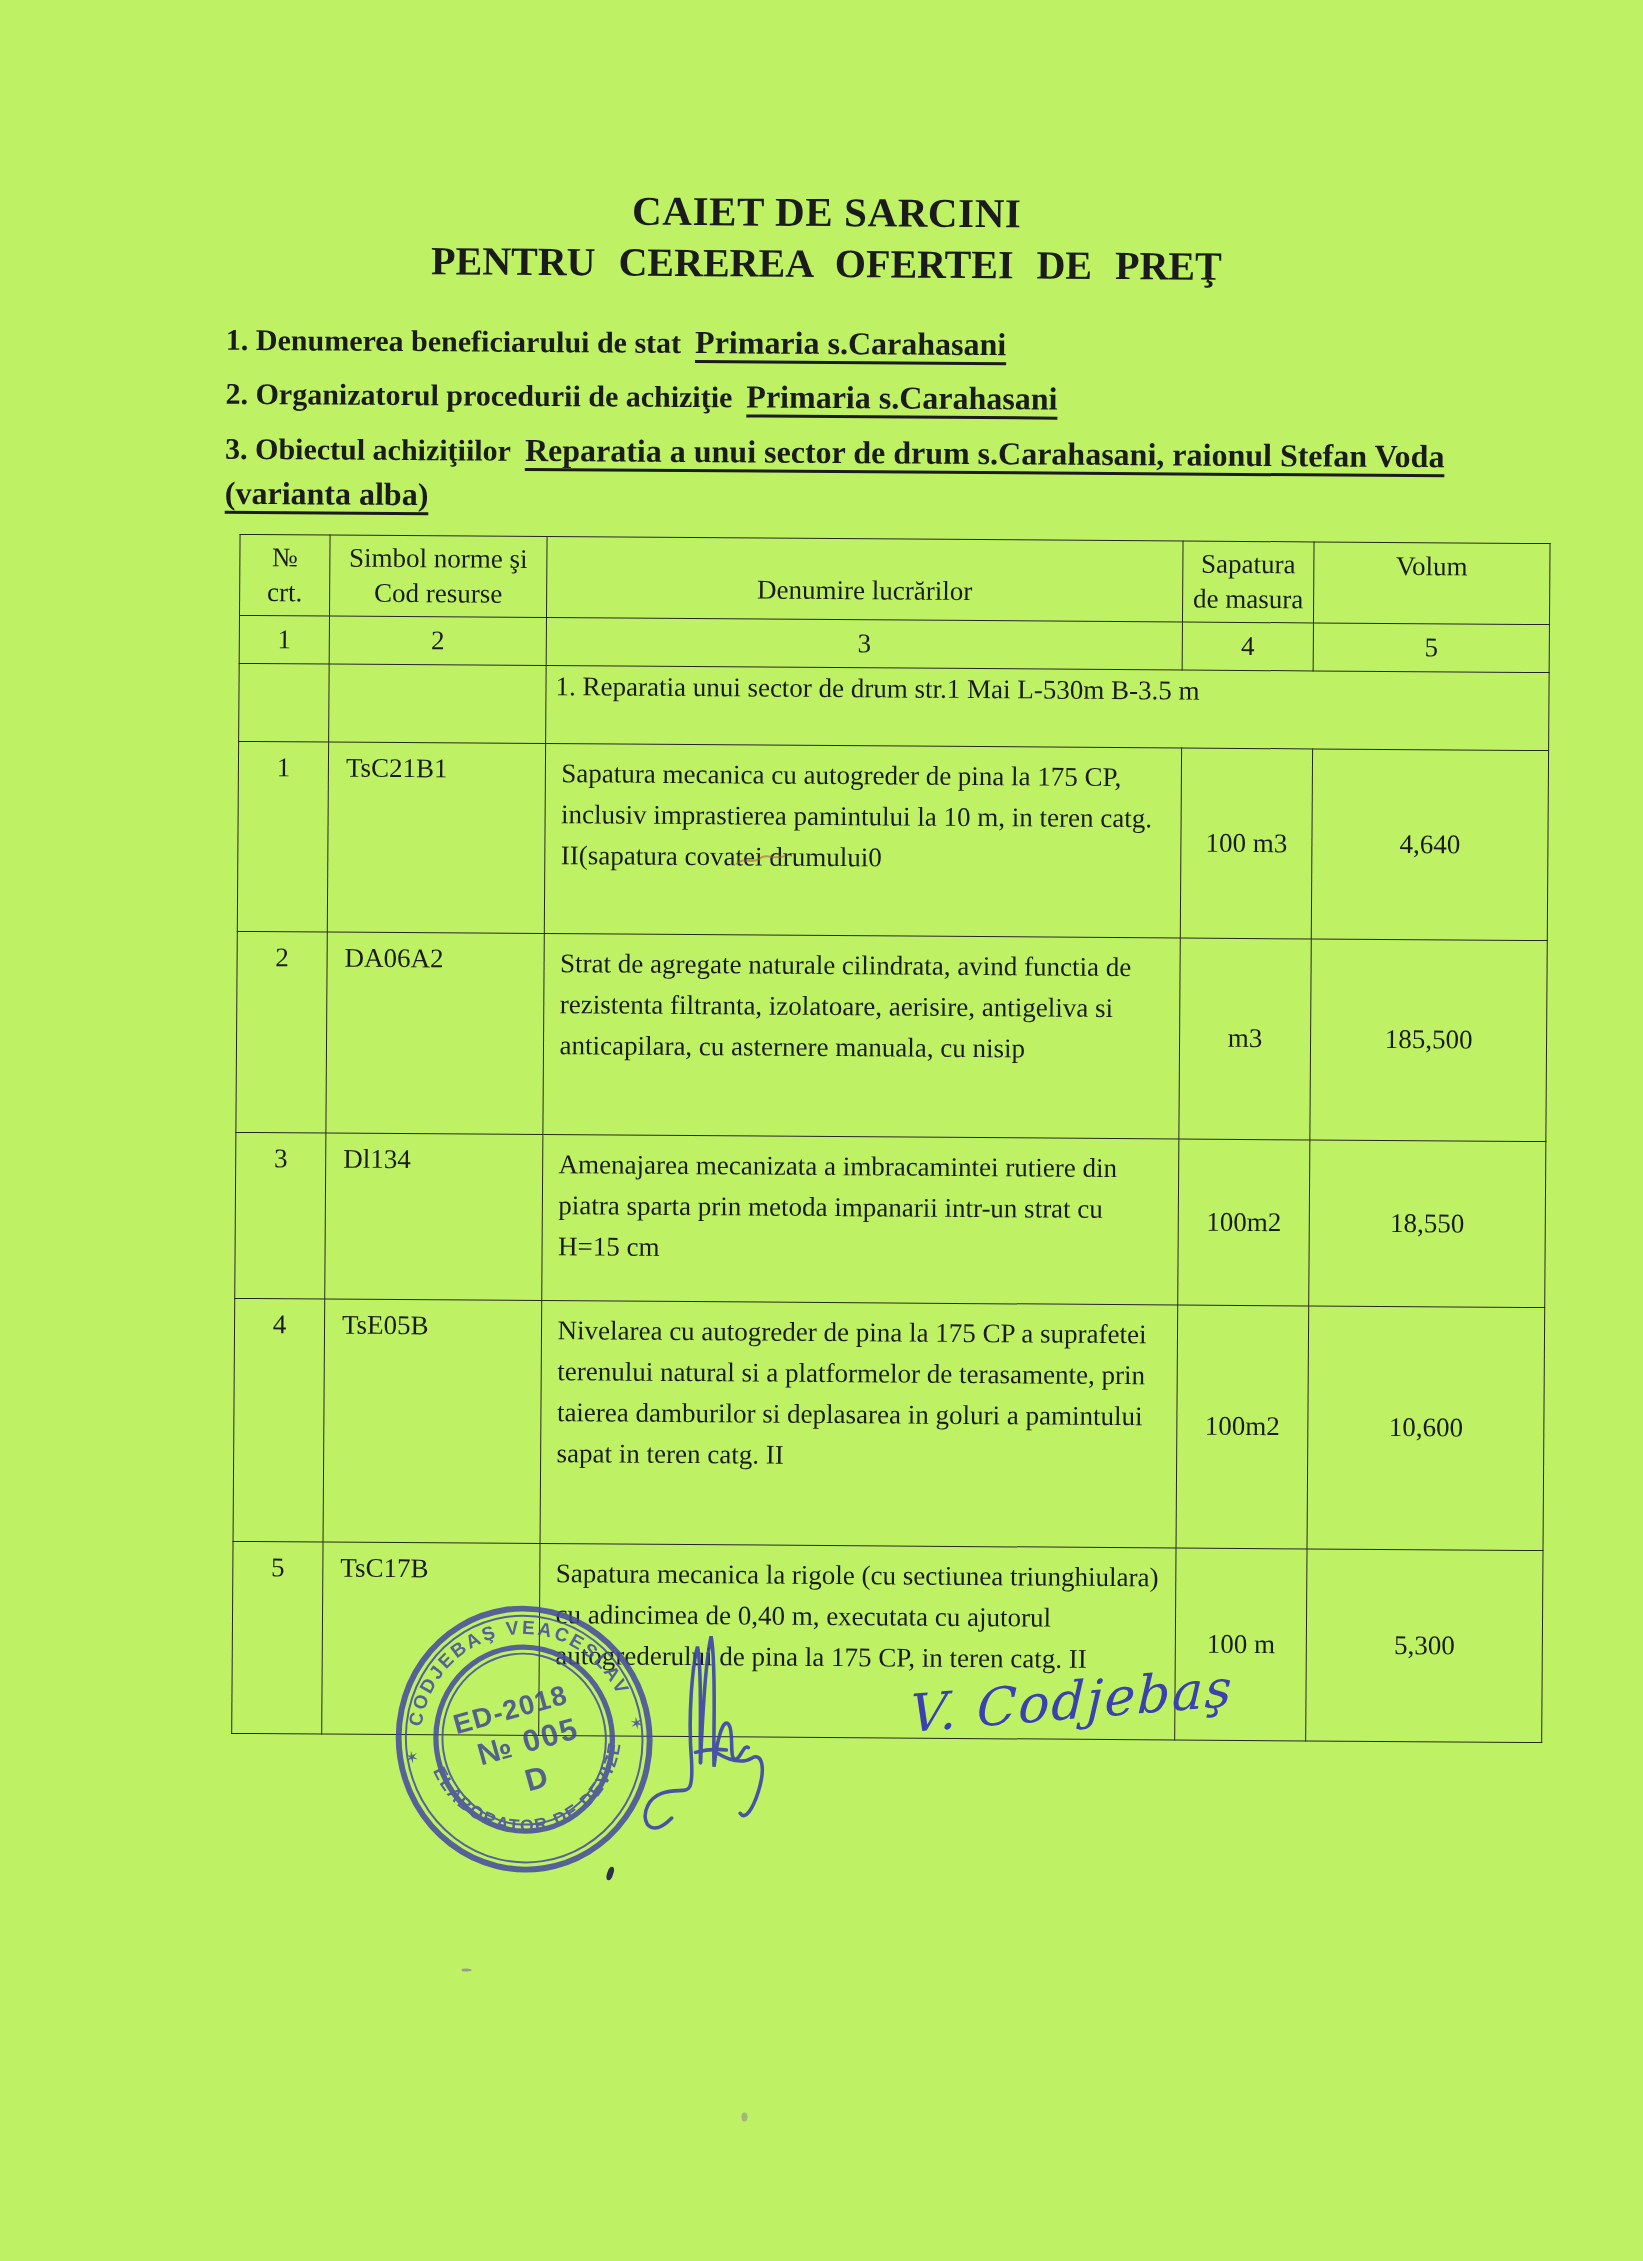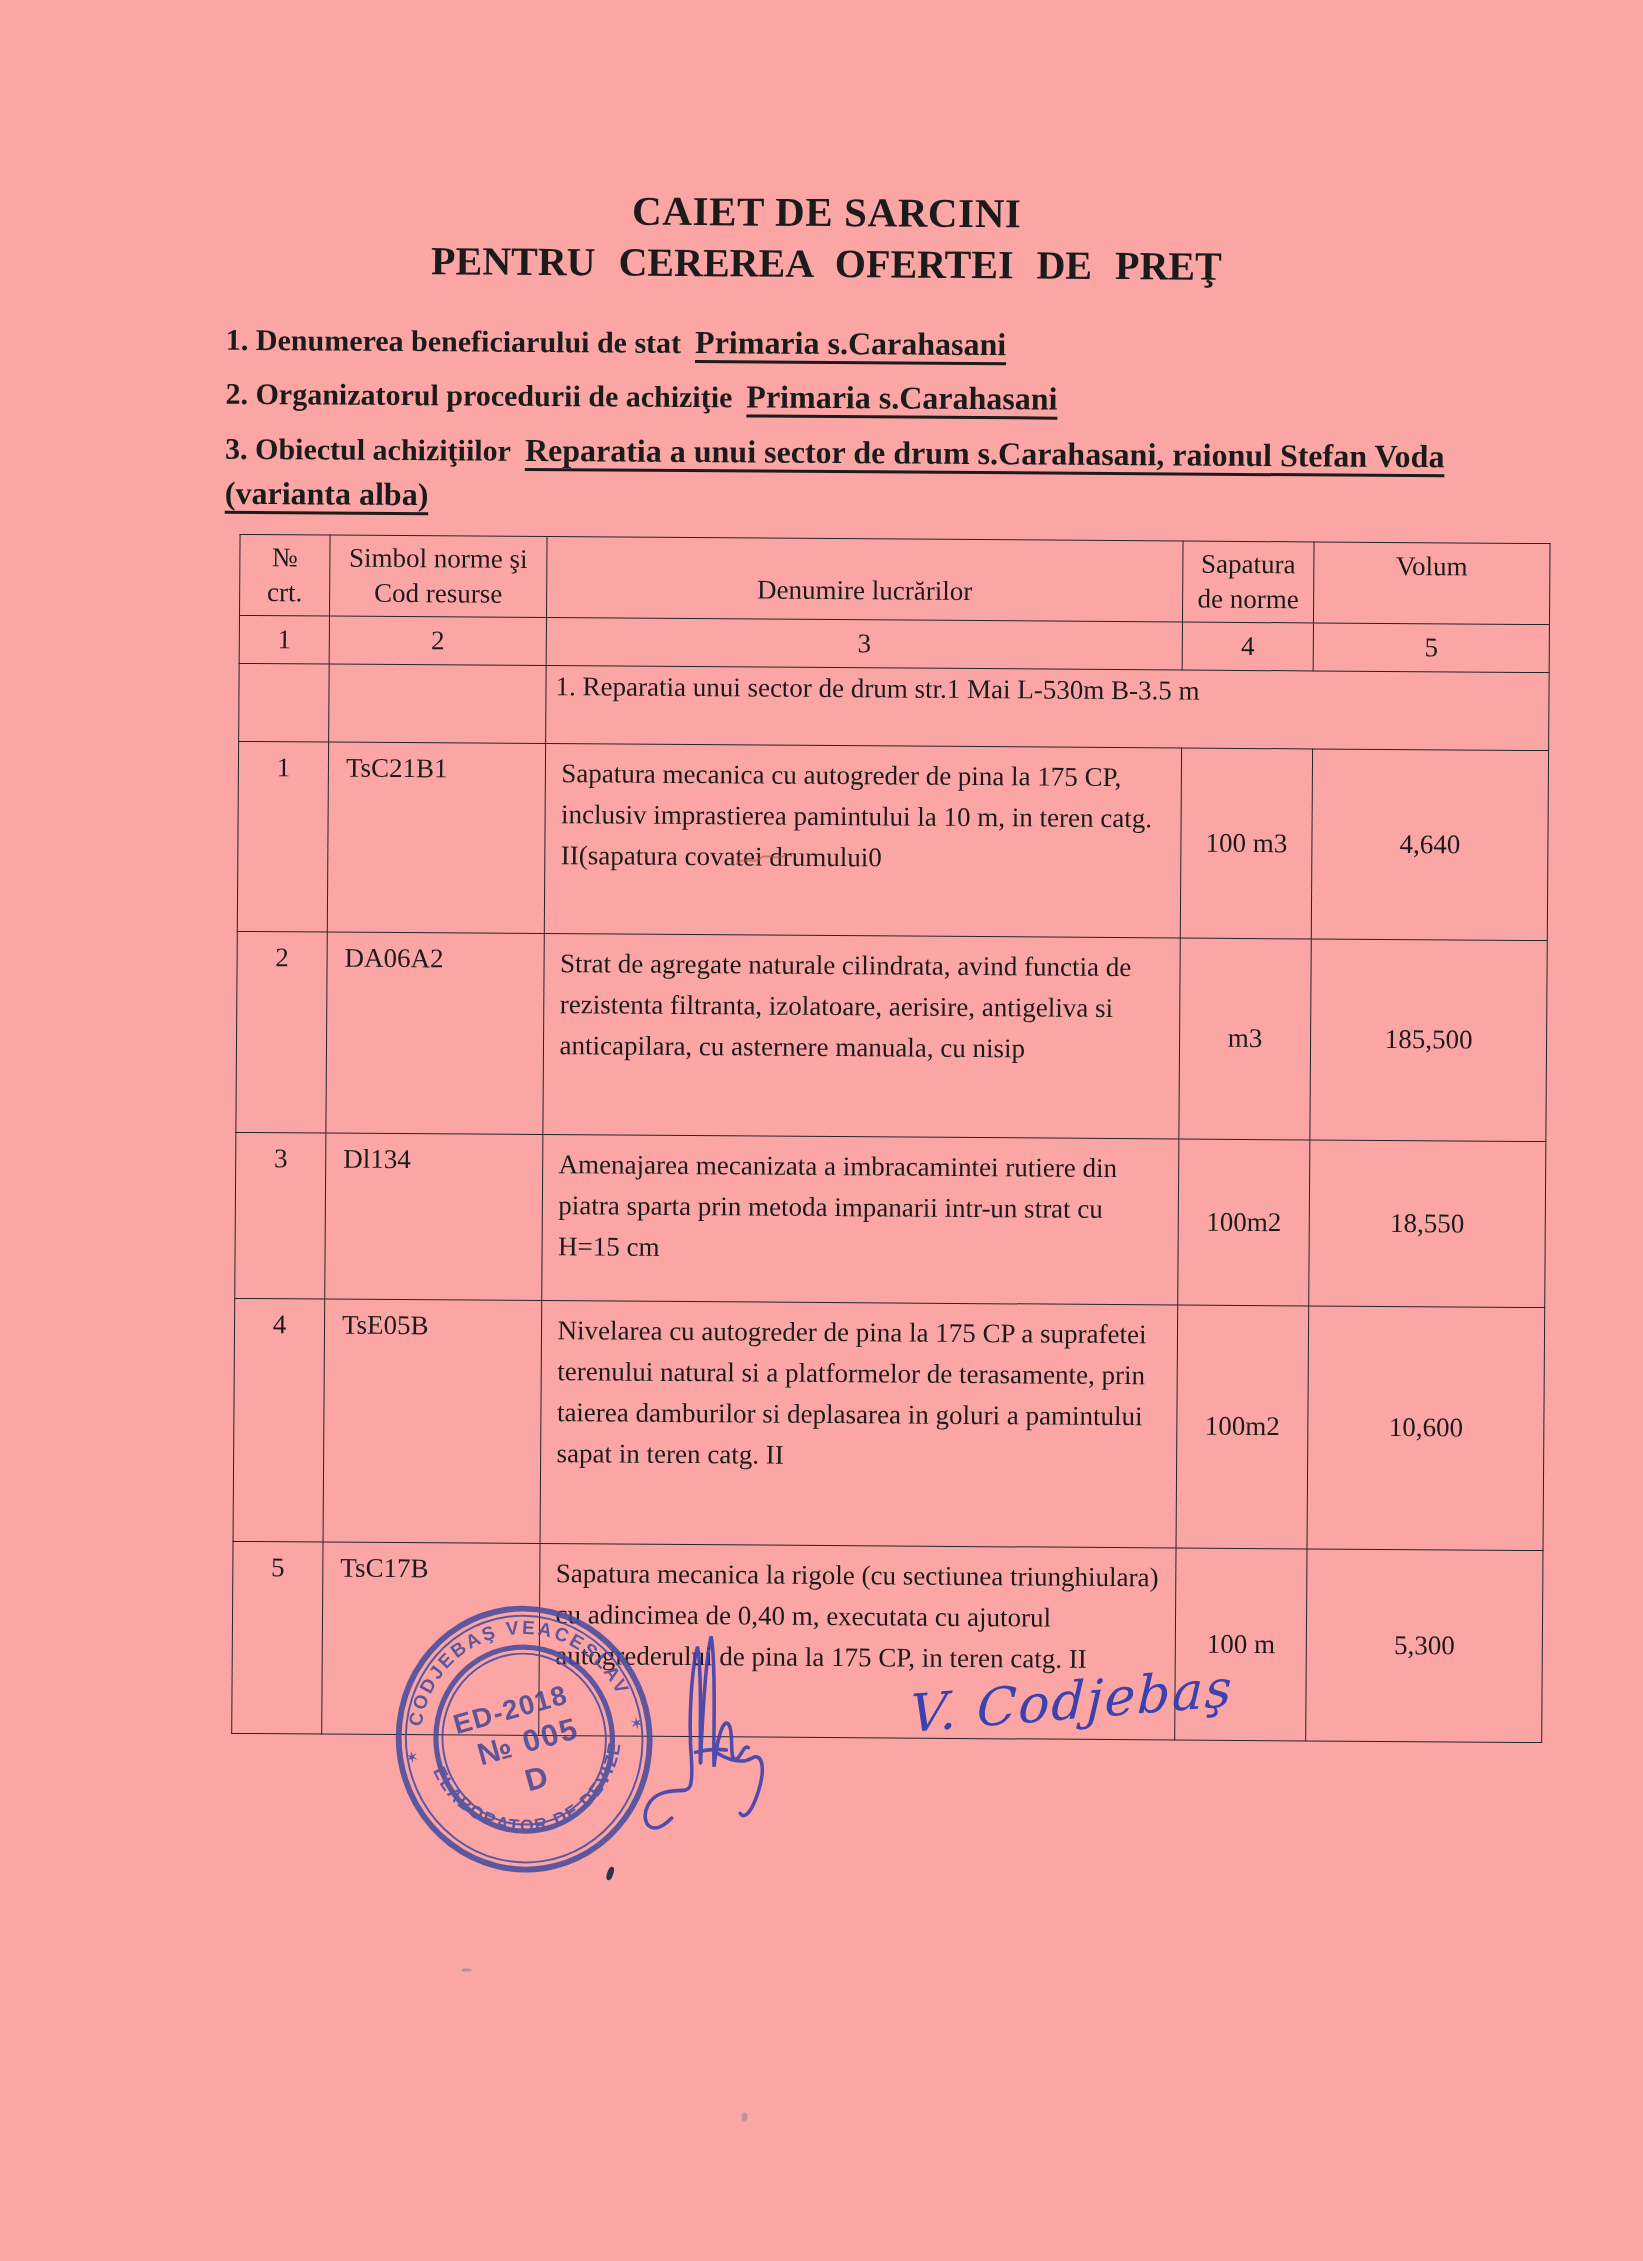--- a/index.html
+++ b/index.html
@@ -4,21 +4,21 @@
 <style>
   html, body { margin:0; padding:0; }
   body {
     width:1644px; height:2261px;
     background:#f6f5f1;
     font-family:"Liberation Serif", serif;
     color:#1b1b1b;
     position:relative;
     overflow:hidden;
   }
-  .page { position:absolute; inset:0; background:#fca5a5; }
+  .page { position:absolute; inset:0; background:#bef264; }
   .content { position:absolute; inset:0; transform:rotate(0.4deg); transform-origin:50% 40%; }
 
   
   .titles { text-align:center; padding-top:188px; }
   .title1 { font-size:41px; font-weight:bold; letter-spacing:0.6px; }
   .title2 { font-size:40px; font-weight:bold; word-spacing:13px; margin-top:3.9px; }
 
   
   .items { margin:34px 193px 0 222px; }
   .items p { margin:0 0 9px 0; font-size:30px; font-weight:bold; line-height:1.42; }
@@ -108,21 +108,21 @@
           <col style="width:217px">
           <col style="width:636px">
           <col style="width:131px">
           <col style="width:236px">
       </colgroup>
       <tbody>
           <tr class="header-row">
         <th class="h-c1"><span>№</span><br><span>crt.</span></th>
         <th class="h-c2"><span>Simbol norme şi</span><br><span>Cod  resurse</span></th>
         <th class="h-c3">Denumire lucrărilor</th>
-        <th class="h-c4"><span>Sapatura</span><br><span>de norme</span></th>
+        <th class="h-c4"><span>Sapatura</span><br><span>de masura</span></th>
         <th class="h-c5">Volum</th>
       </tr>
       <tr class="numbers-row">
         <td>1</td>
         <td>2</td>
         <td>3</td>
         <td>4</td>
         <td>5</td>
       </tr>
       <tr class="section-row">

